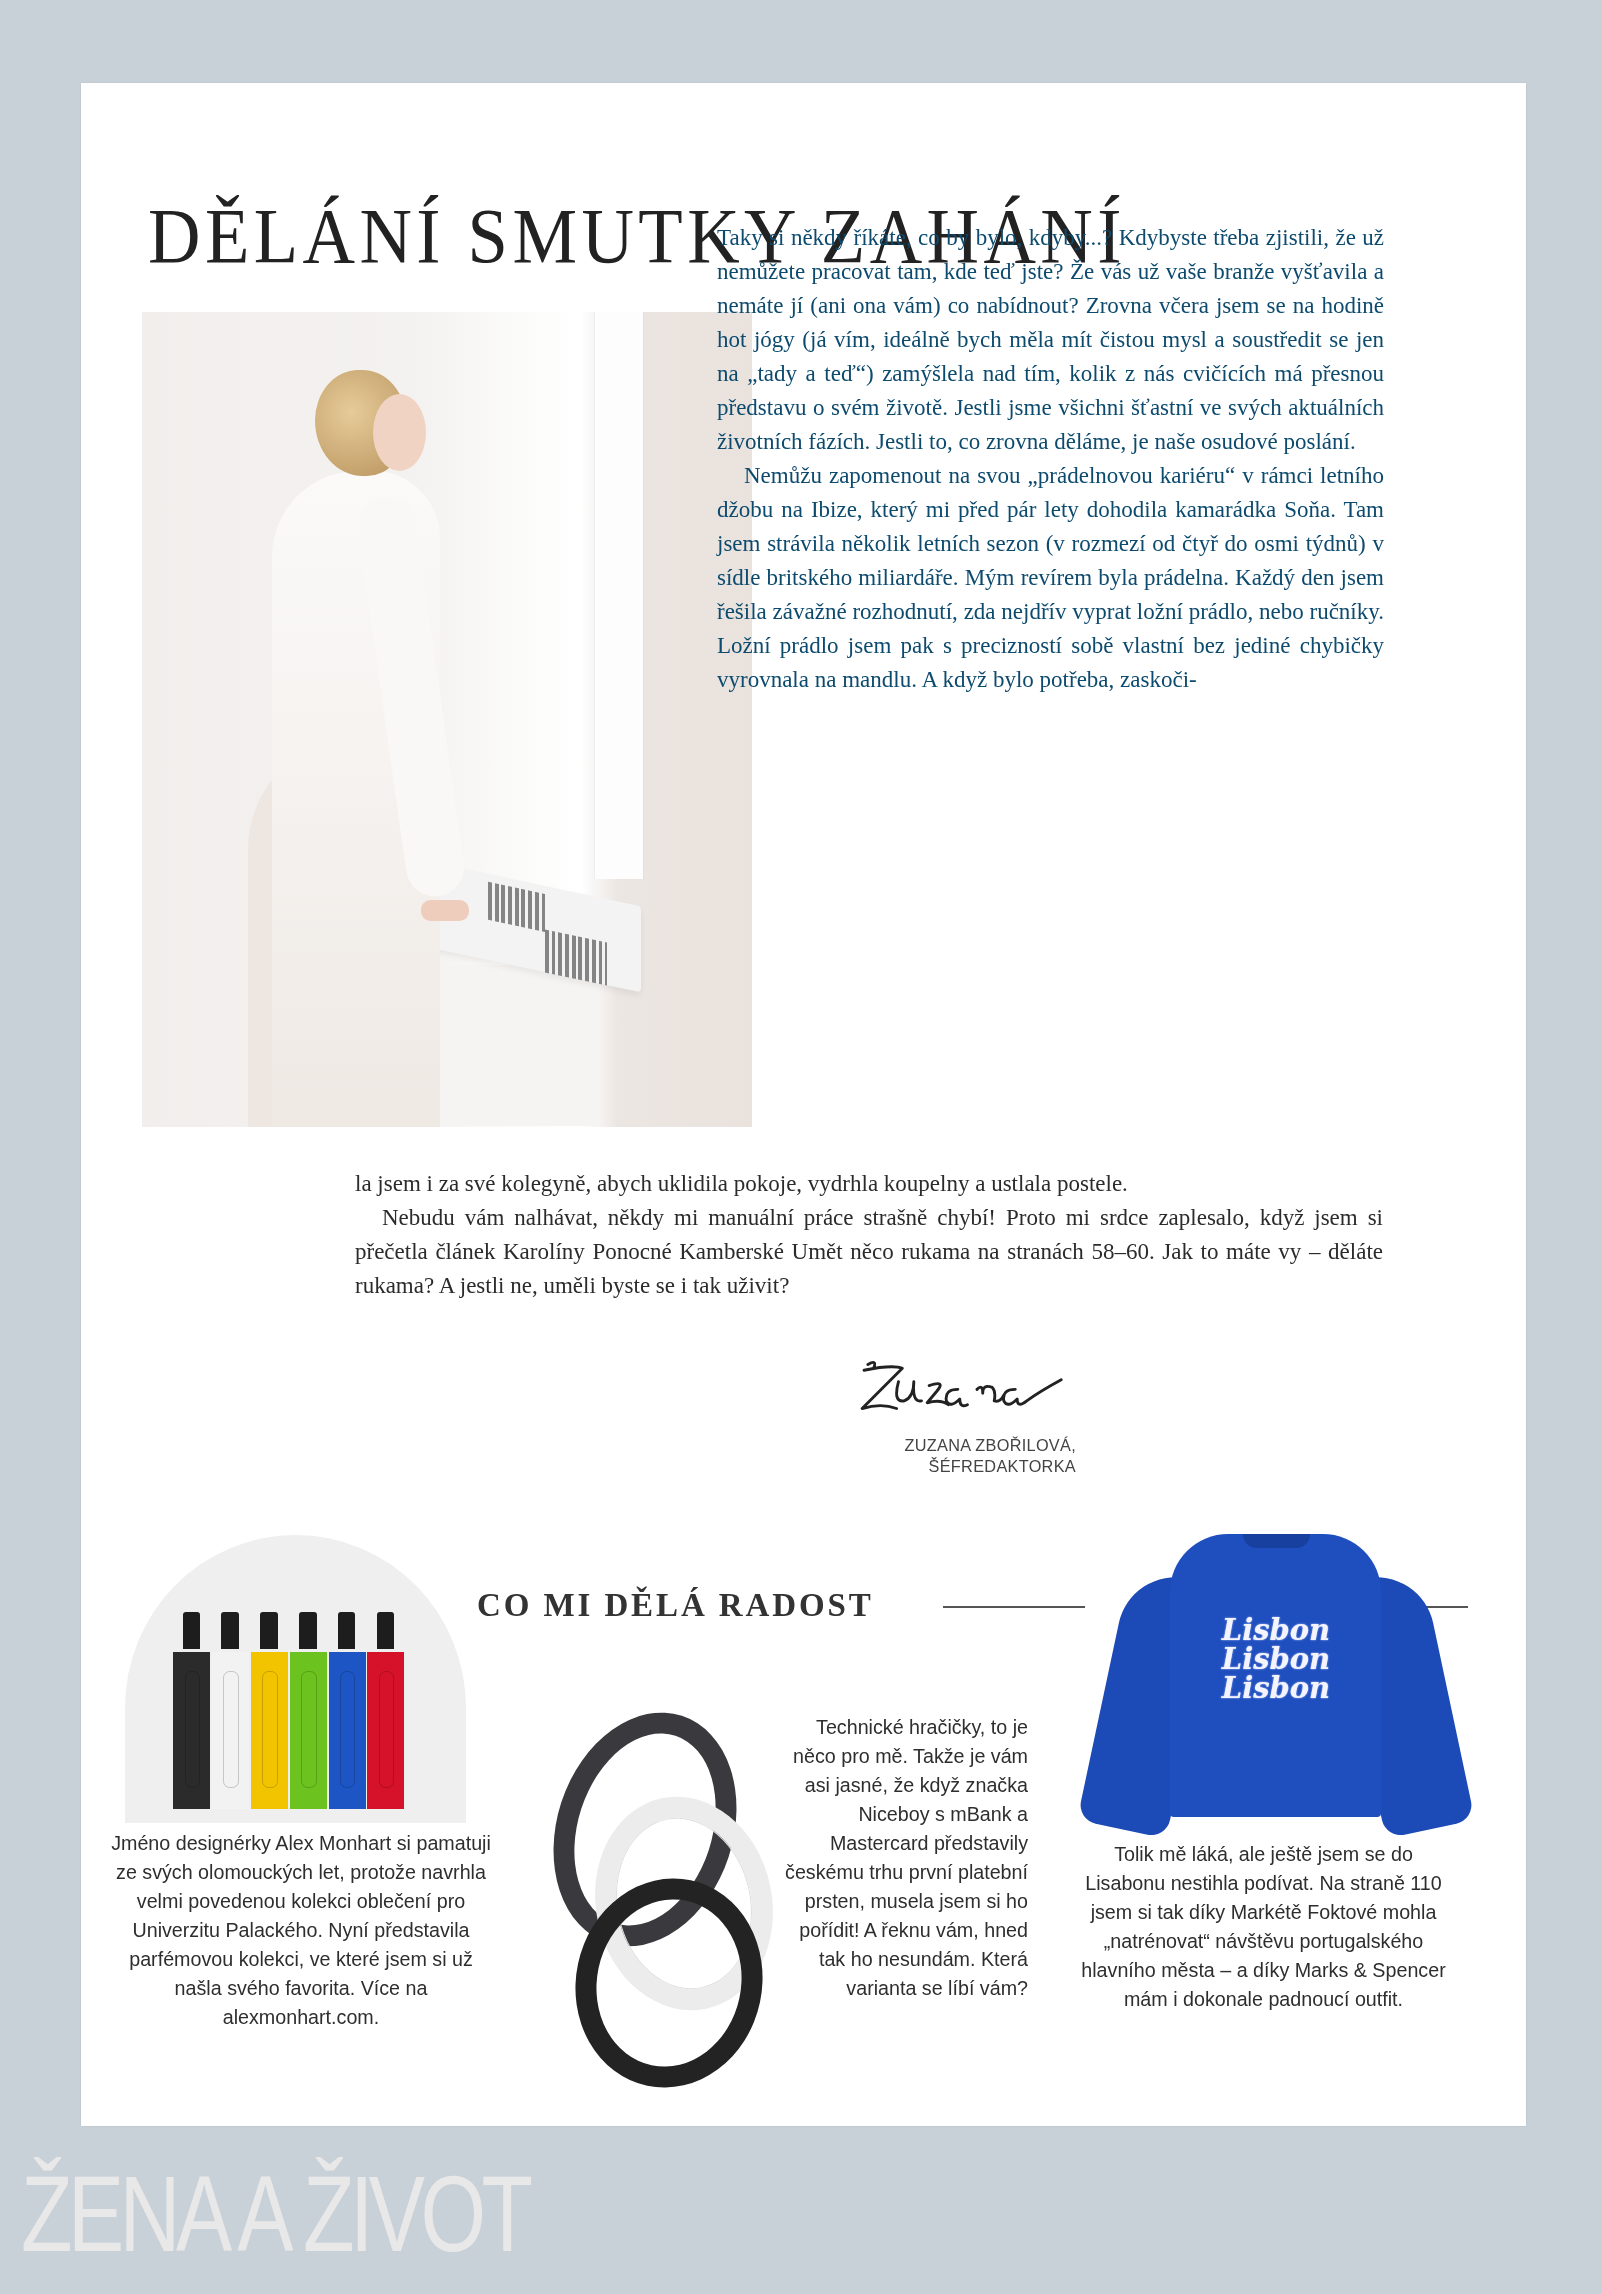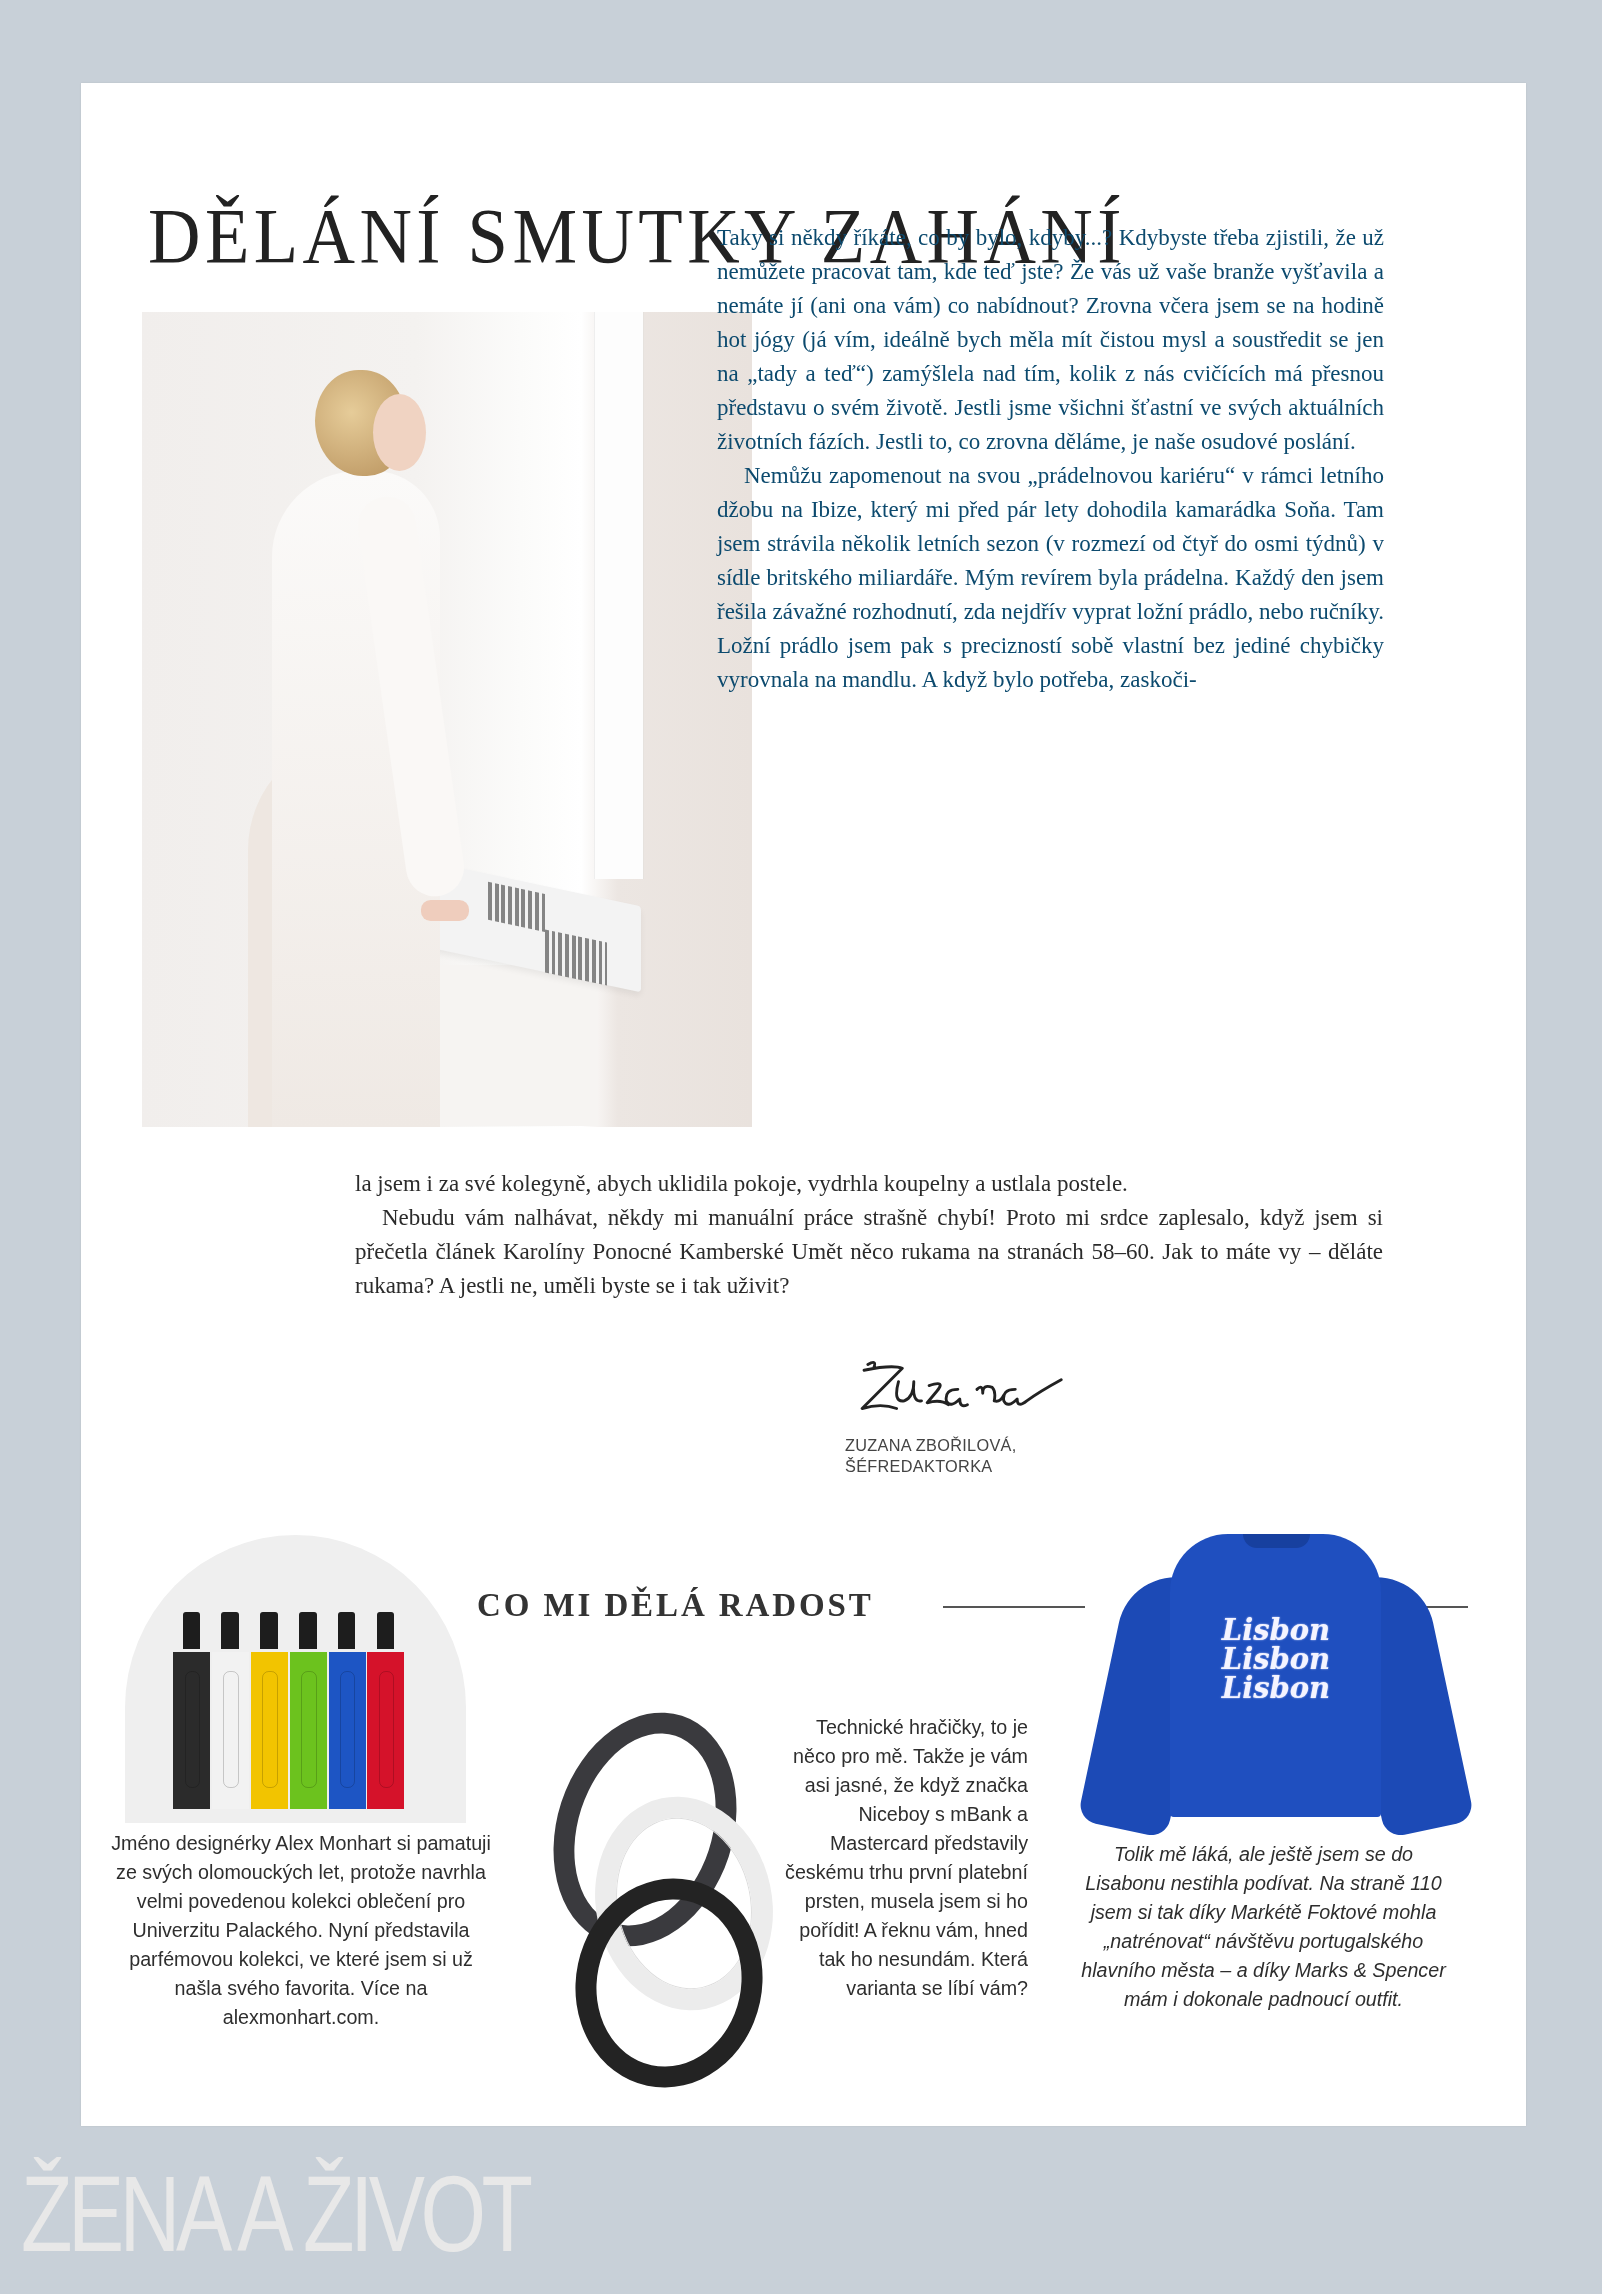--- a/index.html
+++ b/index.html
@@ -48,21 +48,21 @@
     position: absolute; left: 355px; top: 1167px; width: 1028px;
     font-size: 23px; line-height: 34px; text-align: justify; color: #2b2b2b;
   }
   .article-wide p { margin: 0; text-indent: 27px; }
   .article-wide p.cont { text-indent: 0; }
 
   .signature {
     position: absolute; left: 850px; top: 1353px; width: 231px; height: 67px;
   }
   .sig-name {
-    position: absolute; left: 845px; top: 1435px; width: 231px; text-align: left;
+    position: absolute; left: 845px; top: 1435px; width: 231px; text-align: right;
     font-family: "Liberation Sans", sans-serif; font-size: 16.3px; line-height: 21px; color: #444; letter-spacing: 0.3px;
   }
 
   
   .section-title {
     position: absolute; left: 477px; top: 1587px; margin:0;
     font-family: "Liberation Serif", serif; font-weight: bold; font-size: 33px; letter-spacing: 2.9px; color:#333;
     white-space: nowrap;
     text-align: center;
   }
@@ -77,21 +77,21 @@
   .bottles { position:absolute; left: 48px; top: 77px; display:flex; gap: 1.9px; }
   .bottle { width: 37px; height: 197px; position:relative; }
   .bottle .cap { position:absolute; left: 9.6px; top:0; width:17.3px; height: 37px; background:#1d1d1d; border-radius: 2.9px 2.9px 0 0; }
   .bottle .glass { position:absolute; left:0; top: 40px; width: 37px; height: 157px; }
   .bottle .glass::after { content:""; position:absolute; left: 11.5px; top: 19px; width: 13.4px; height: 115px; border:1.9px solid rgba(0,0,0,0.18); border-radius: 6.7px; }
   .caption {
     position:absolute; font-family: "Liberation Sans", sans-serif; font-size: 19.7px; line-height: 29px; color:#2e2e2e;
   }
   .cap-perfume { left: 104px; top: 1829px; width: 394px; text-align:center; }
   .cap-ring { left: 769px; top: 1713px; width: 259px; text-align:right; }
-  .cap-sweater { left: 1076px; top: 1840px; width: 375px; text-align:center;font-style:italic; }
+  .cap-sweater { left: 1076px; top: 1840px; width: 375px; text-align:center; }
 
   
   .rings { position:absolute; left: 538px; top: 1710px; width: 221px; height: 355px; }
   .ring { position:absolute; border-radius: 50%; }
   .ring.r1 { left: 19px; top: 0px; width: 134px; height: 197px; border: 21px solid #3a3a3e; transform: rotate(18deg); }
   .ring.r2 { left: 58px; top: 86px; width: 134px; height: 173px; border: 21px solid #ececec; transform: rotate(-12deg); box-shadow: 0 0 0 1px #ddd inset; }
   .ring.r3 { left: 38px; top: 168px; width: 144px; height: 168px; border: 21px solid #232323; transform: rotate(12deg); }
 
   
   .sweater { position:absolute; left: 1084px; top: 1520px; width: 375px; height: 317px; }

